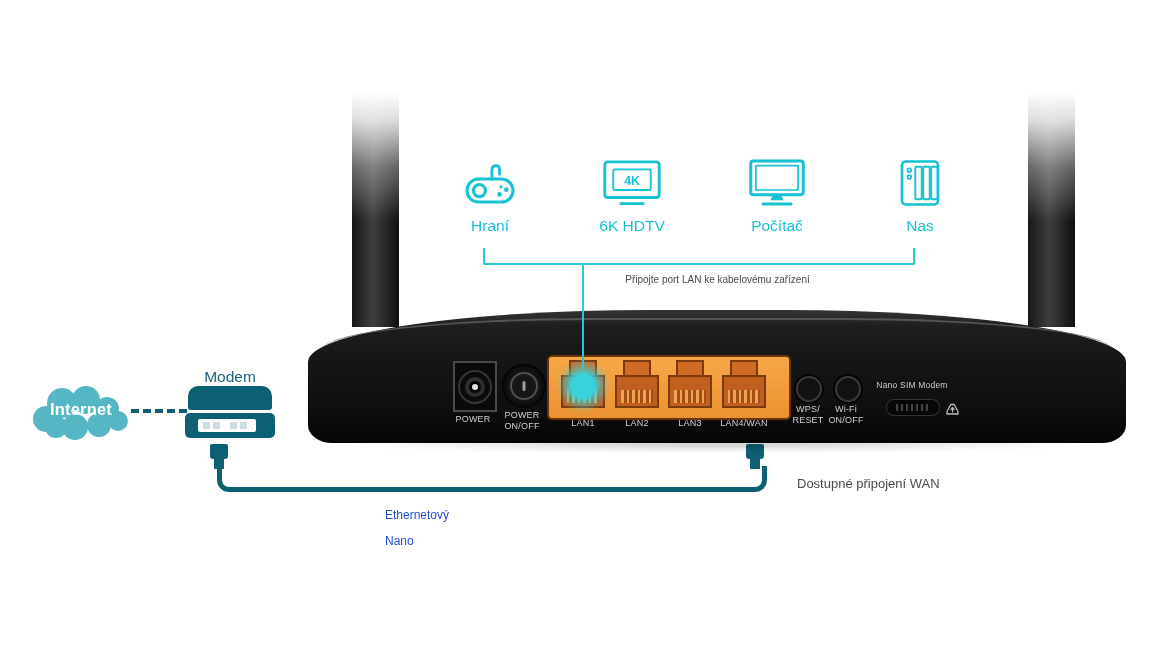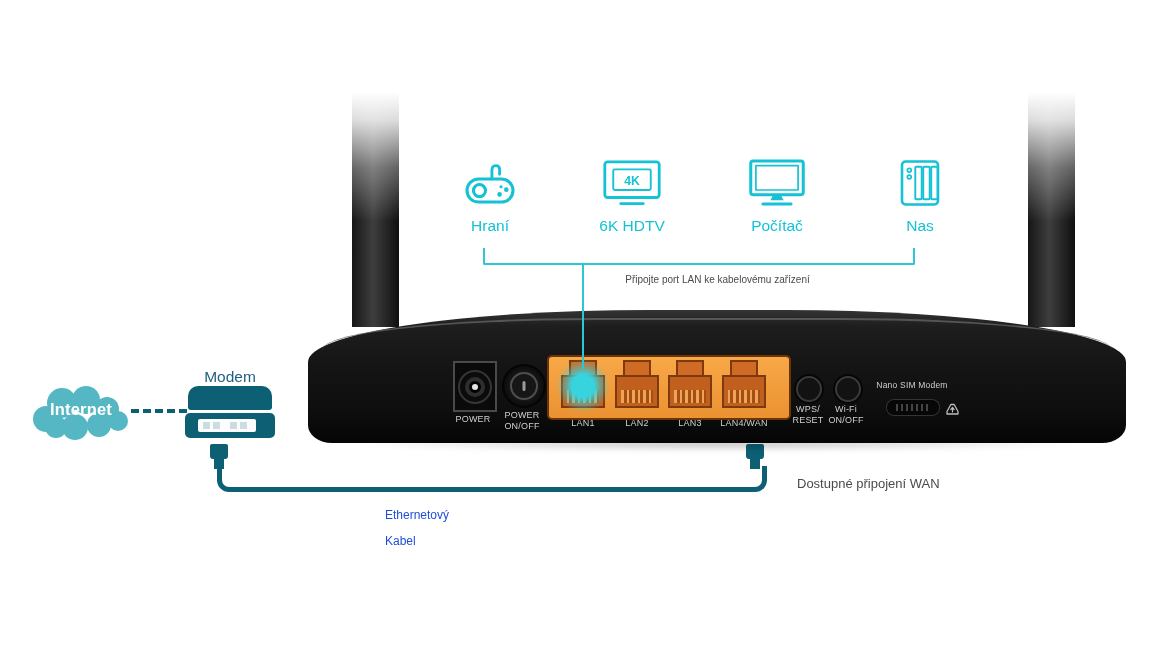--- a/index.html
+++ b/index.html
@@ -185,21 +185,21 @@
     </div>
   </div>
 
   <div class="plug-head" style="left:210px;top:444px;"></div>
   <div class="plug-neck" style="left:214px;top:458px;"></div>
   <div class="plug-head" style="left:746px;top:444px;"></div>
   <div class="plug-neck" style="left:750px;top:458px;"></div>
   <div class="cable"></div>
   <div class="eth-label">
     <div>Ethernetový</div>
-    <div>Kabel</div>
+    <div>Nano</div>
   </div>
   <div class="wan-note">Dostupné připojení WAN</div>
 
   <div class="router-shadow"></div>
   <div class="antenna" style="left:352px;"></div>
   <div class="antenna" style="left:1028px;"></div>
   <div class="router-body"></div>
   <div class="router-ridge"></div>
 
   <div class="jack">

